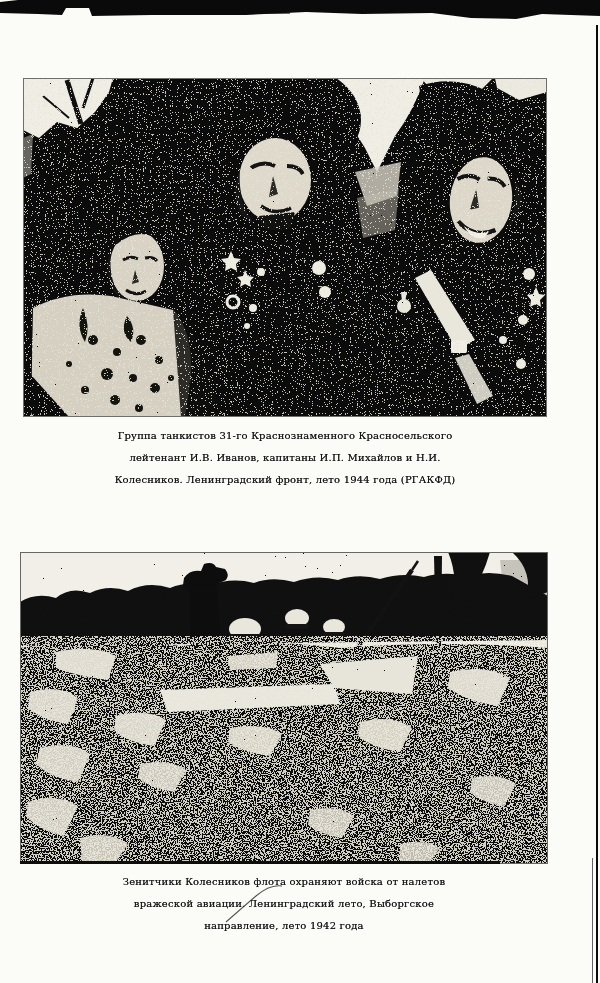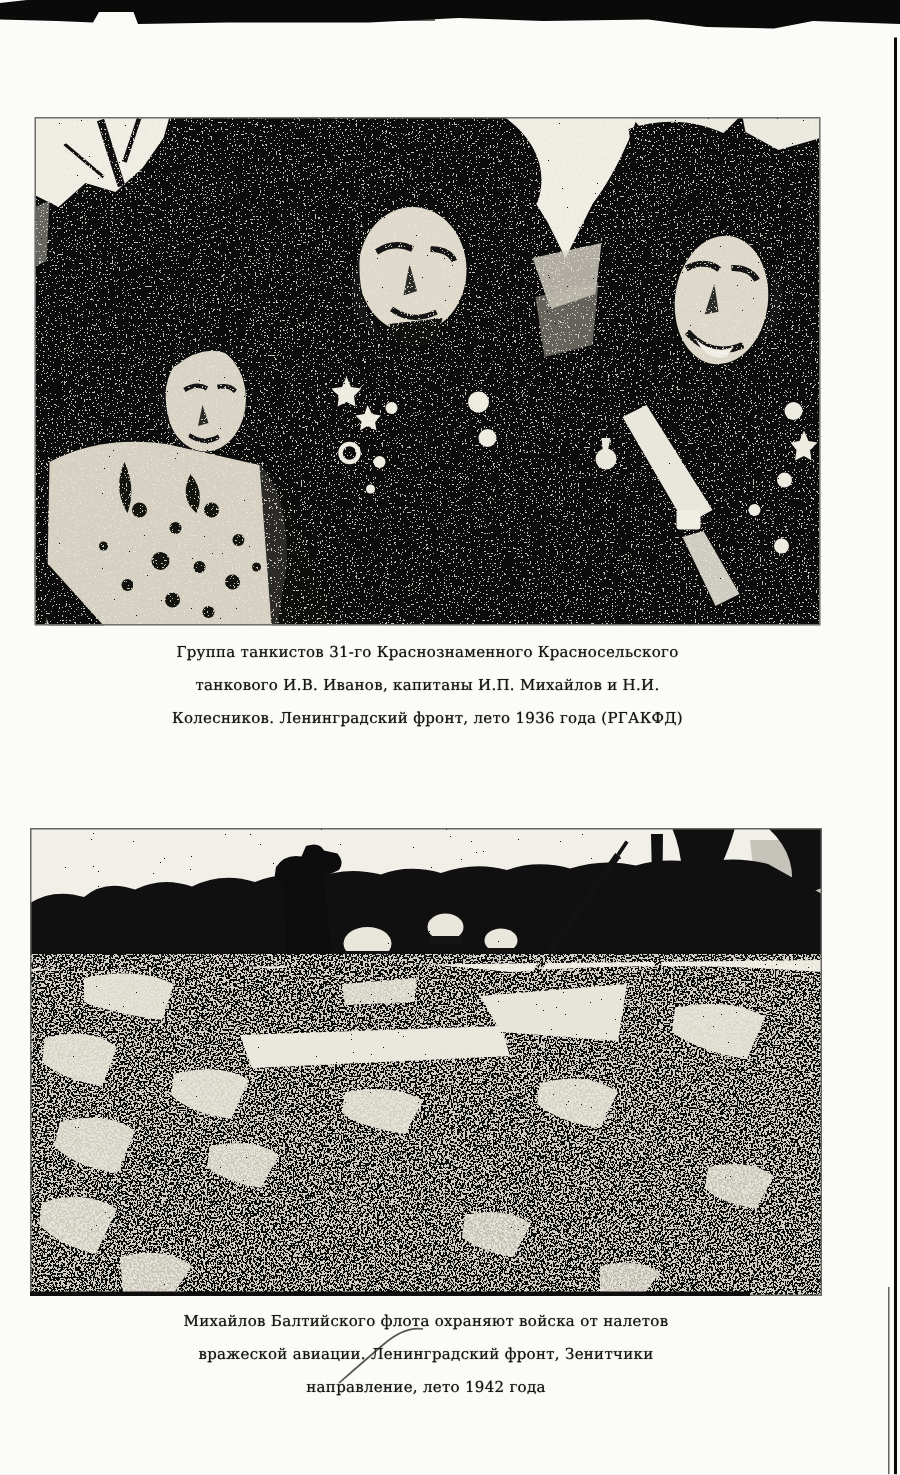--- a/index.html
+++ b/index.html
@@ -162,22 +162,22 @@
 
       <rect width="524" height="339" fill="#0c0c0c" filter="url(#p1b)"></rect>
       <rect width="524" height="339" fill="#e7e4d9" filter="url(#p1w)" opacity=".85"></rect>
 
       <rect x="0.5" y="0.5" width="523" height="338" fill="none" stroke="#6e6e6a" stroke-width="1"></rect>
     </svg>
   </figure>
 
   <div class="caption caption1">
     <div class="cap-line">Группа танкистов 31-го Краснознаменного Красносельского</div>
-    <div class="cap-line">танкового И.В. Иванов, капитаны И.П. Михайлов и Н.И.</div>
-    <div class="cap-line">Колесников. Ленинградский фронт, лето 1936 года (РГАКФД)</div>
+    <div class="cap-line">лейтенант И.В. Иванов, капитаны И.П. Михайлов и Н.И.</div>
+    <div class="cap-line">Колесников. Ленинградский фронт, лето 1944 года (РГАКФД)</div>
   </div>
 
   <figure class="photo photo2">
     <svg viewBox="0 0 528 312" width="528" height="312">
       <defs>
         <filter id="p2w" x="-2%" y="-2%" width="104%" height="104%">
           <feTurbulence type="fractalNoise" baseFrequency="0.75" numOctaves="3" seed="21" stitchTiles="stitch"></feTurbulence>
           <feColorMatrix type="luminanceToAlpha"></feColorMatrix>
           <feComponentTransfer>
               <feFuncA type="discrete" tableValues="0 0 0 0 1 1 1 1"></feFuncA>
@@ -247,22 +247,22 @@
 
       <rect x="0" y="84" width="528" height="228" fill="#e8e5da" filter="url(#p2w)" opacity=".9"></rect>
       <rect width="528" height="312" fill="#0d0d0d" filter="url(#p2b)"></rect>
 
       <rect x="0.5" y="0.5" width="527" height="311" fill="none" stroke="#676763" stroke-width="1"></rect>
       <rect x="0" y="309" width="480" height="3" fill="#0d0d0d"></rect>
     </svg>
   </figure>
 
   <div class="caption caption2">
-    <div class="cap-line">Михайлов Балтийского флота охраняют войска от налетов</div>
-    <div class="cap-line">вражеской авиации. Ленинградский фронт, Зенитчики</div>
+    <div class="cap-line">Зенитчики Колесников флота охраняют войска от налетов</div>
+    <div class="cap-line">вражеской авиации. Ленинградский лето, Выборгское</div>
     <div class="cap-line">направление, лето 1942 года</div>
   </div>
 
   <svg class="scratch" viewBox="0 0 72 42" aria-hidden="true">
     <path d="M10,38 Q26,24 40,12 T66,2" fill="none" stroke="#2b2b2b" stroke-width="1.1" opacity=".8"></path>
   </svg>
 
 </div>
 
 </body></html>

